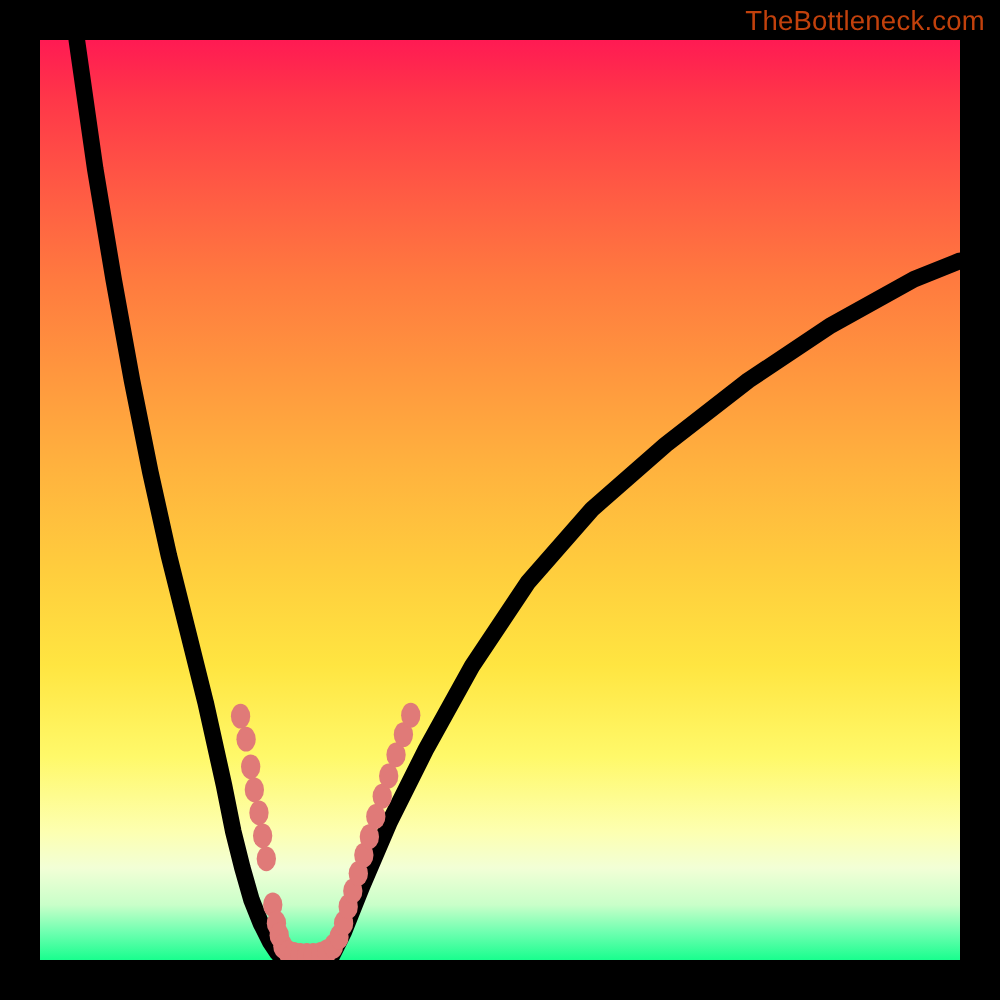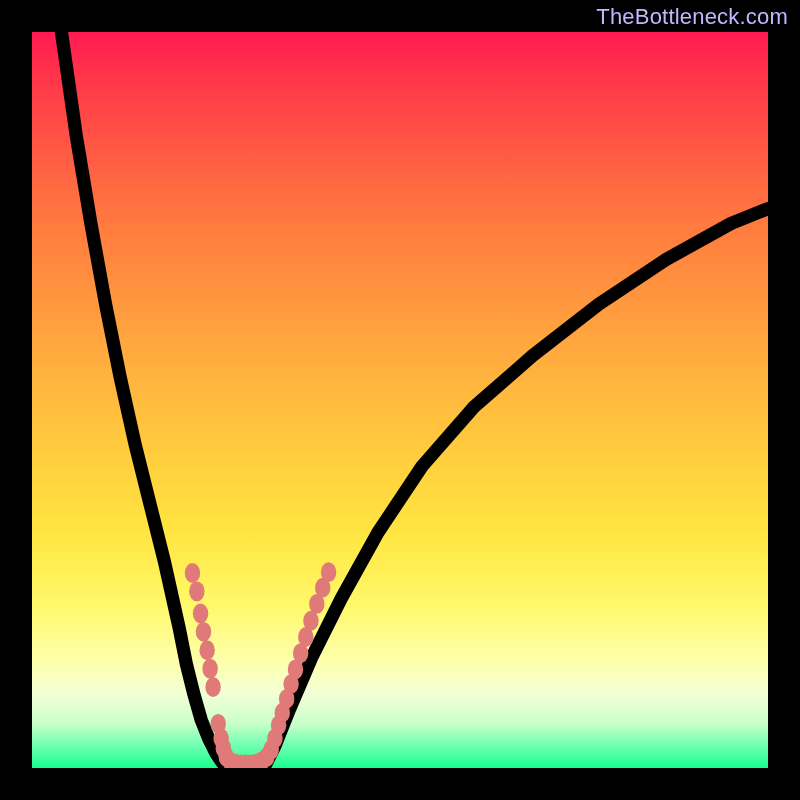--- a/index.html
+++ b/index.html
@@ -14,21 +14,21 @@
   .frame {
     position: relative;
     width: 800px;
     height: 800px;
     background: #000;
   }
   .watermark {
     position: absolute;
     top: 4px;
     right: 12px;
-    color: #c4b5fd;
+    color: #c2410c;
     font-size: 22px;
     font-weight: 500;
     letter-spacing: 0.2px;
     z-index: 4;
   }
   .plot-area {
     position: absolute;
     left: 32px;
     top: 32px;
     width: 736px;

